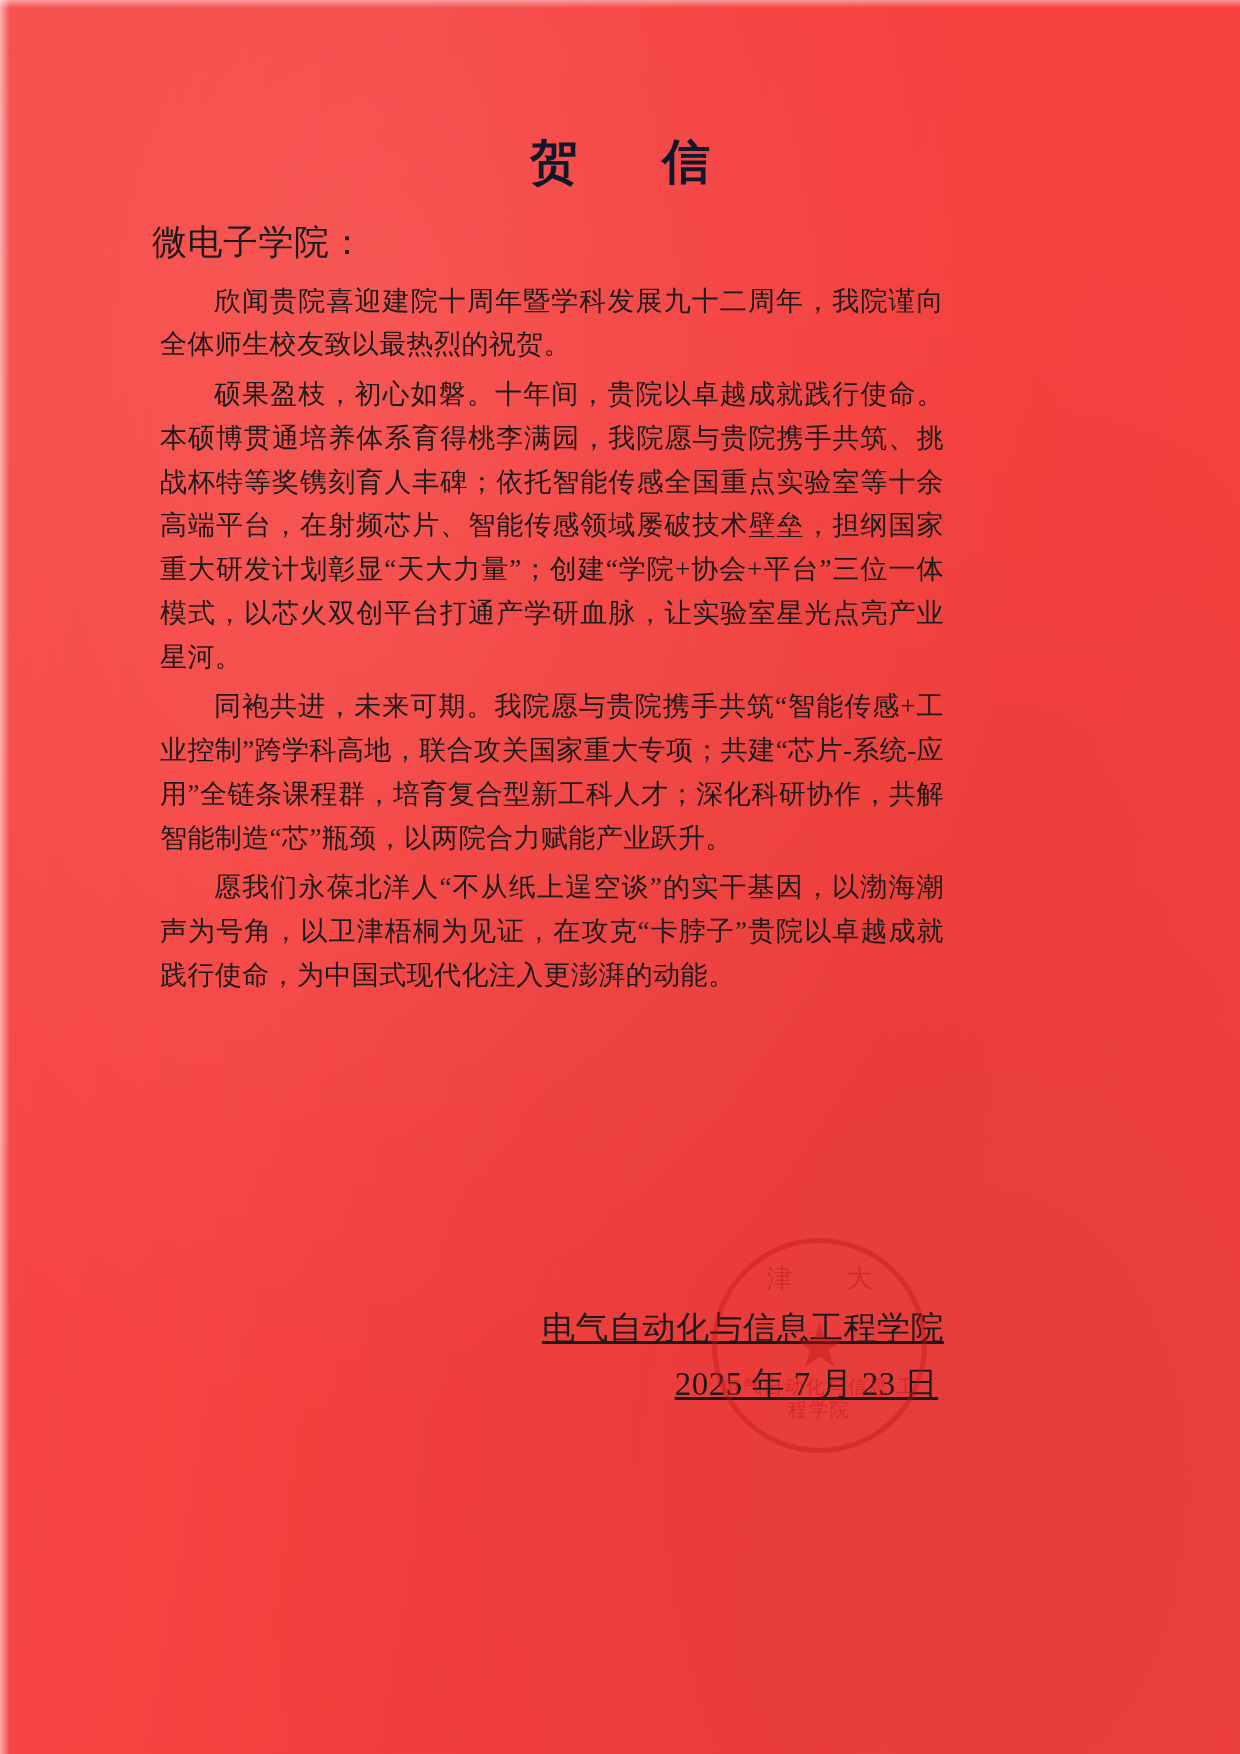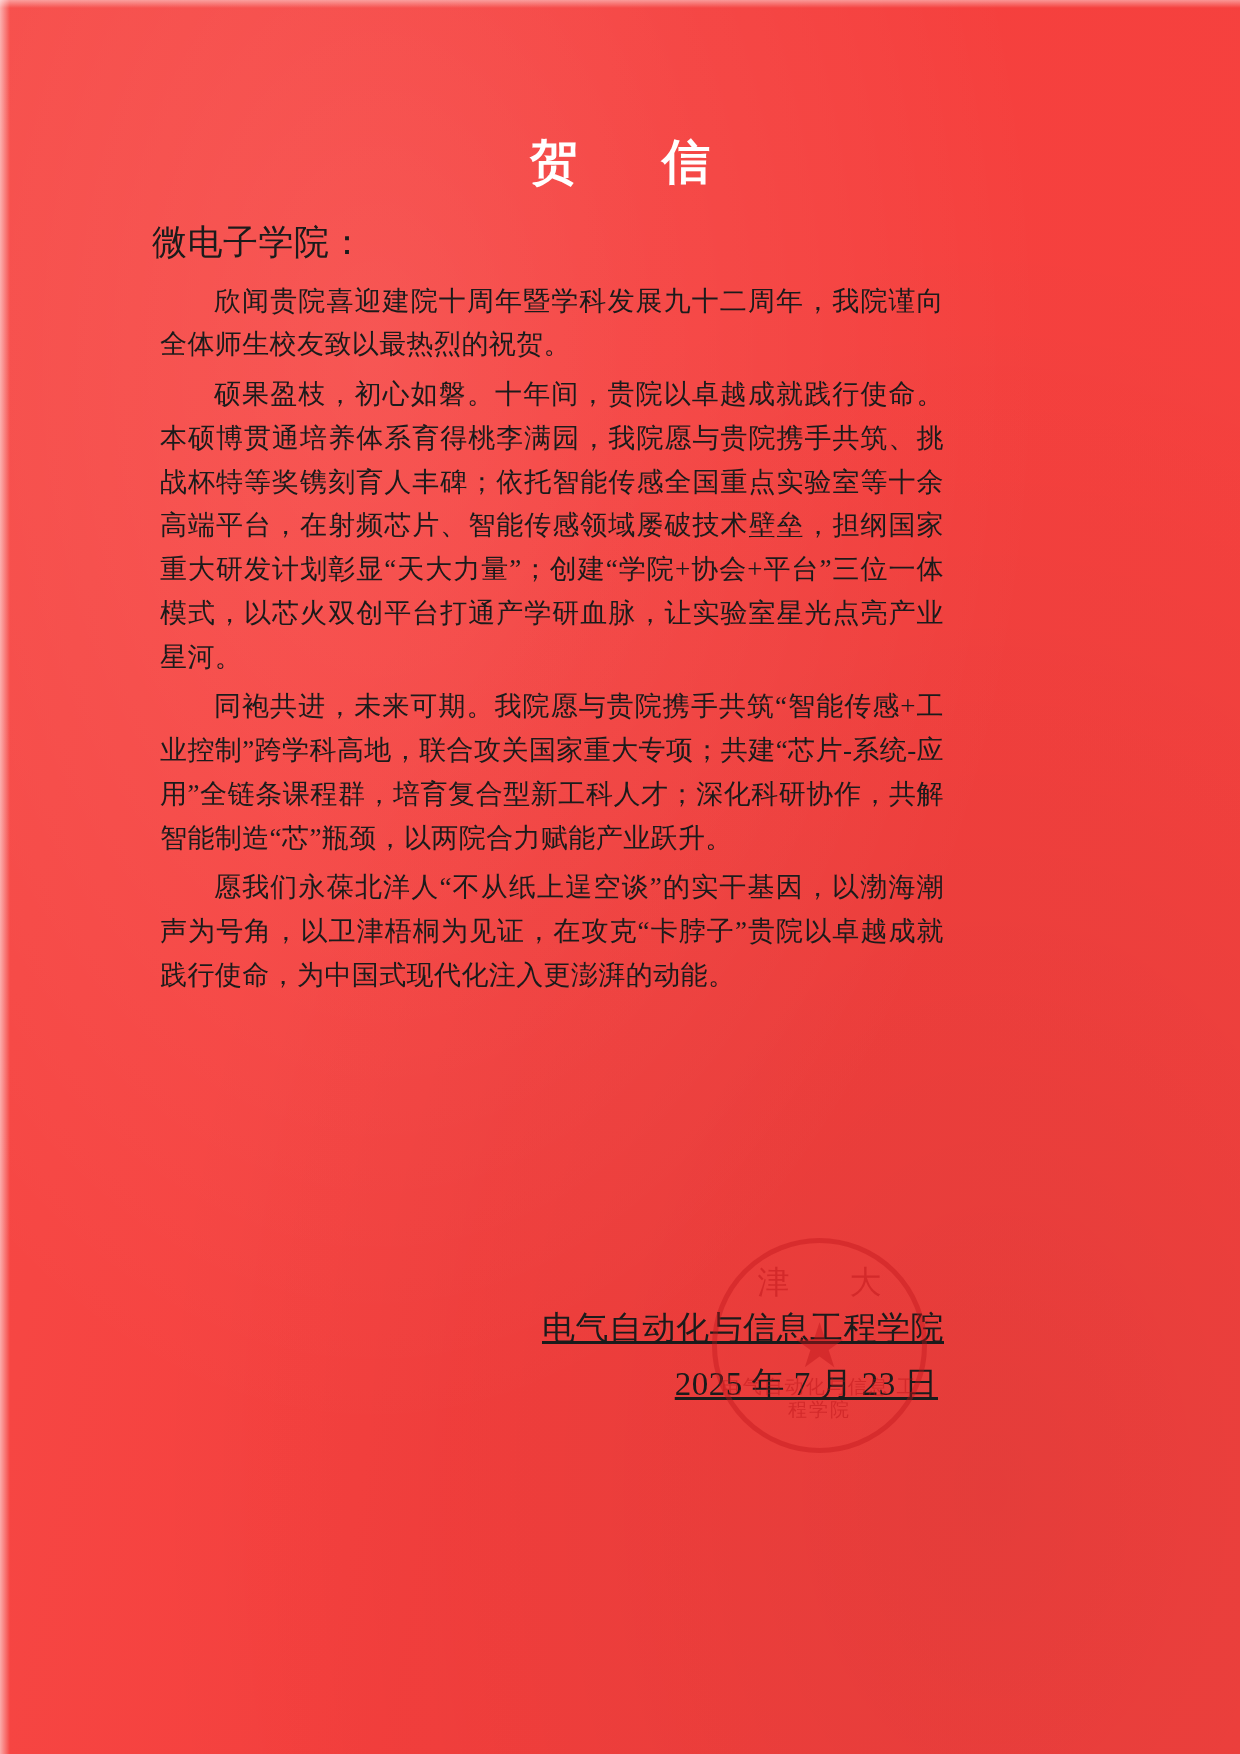--- a/index.html
+++ b/index.html
@@ -51,21 +51,21 @@
     position: absolute;
     top: 130px;
     left: 0;
     width: 1240px;
     text-align: center;
     font-size: 48px;
     font-weight: bold;
     letter-spacing: 18px;
     font-family: "Liberation Serif", "DejaVu Serif", serif;
     text-indent: 18px;
-    color: #ffffff;
+    color: #0f172a;
   }
 
   .body-block {
     position: absolute;
     top: 215px;
     left: 152px;
     width: 792px;
   }
 
   .salutation {
@@ -124,21 +124,21 @@
     font-size: 62px;
     color: rgba(190, 20, 25, 0.6);
     line-height: 1;
   }
   .seal-top-text {
     position: absolute;
     top: 18px;
     left: 0;
     width: 100%;
     text-align: center;
-    font-size: 32px;
+    font-size: 26px;
     letter-spacing: 14px;
     color: rgba(185, 18, 22, 0.62);
     text-indent: 14px;
   }
   .seal-arc-text {
     position: absolute;
     bottom: 26px;
     left: 0;
     width: 100%;
     text-align: center;

